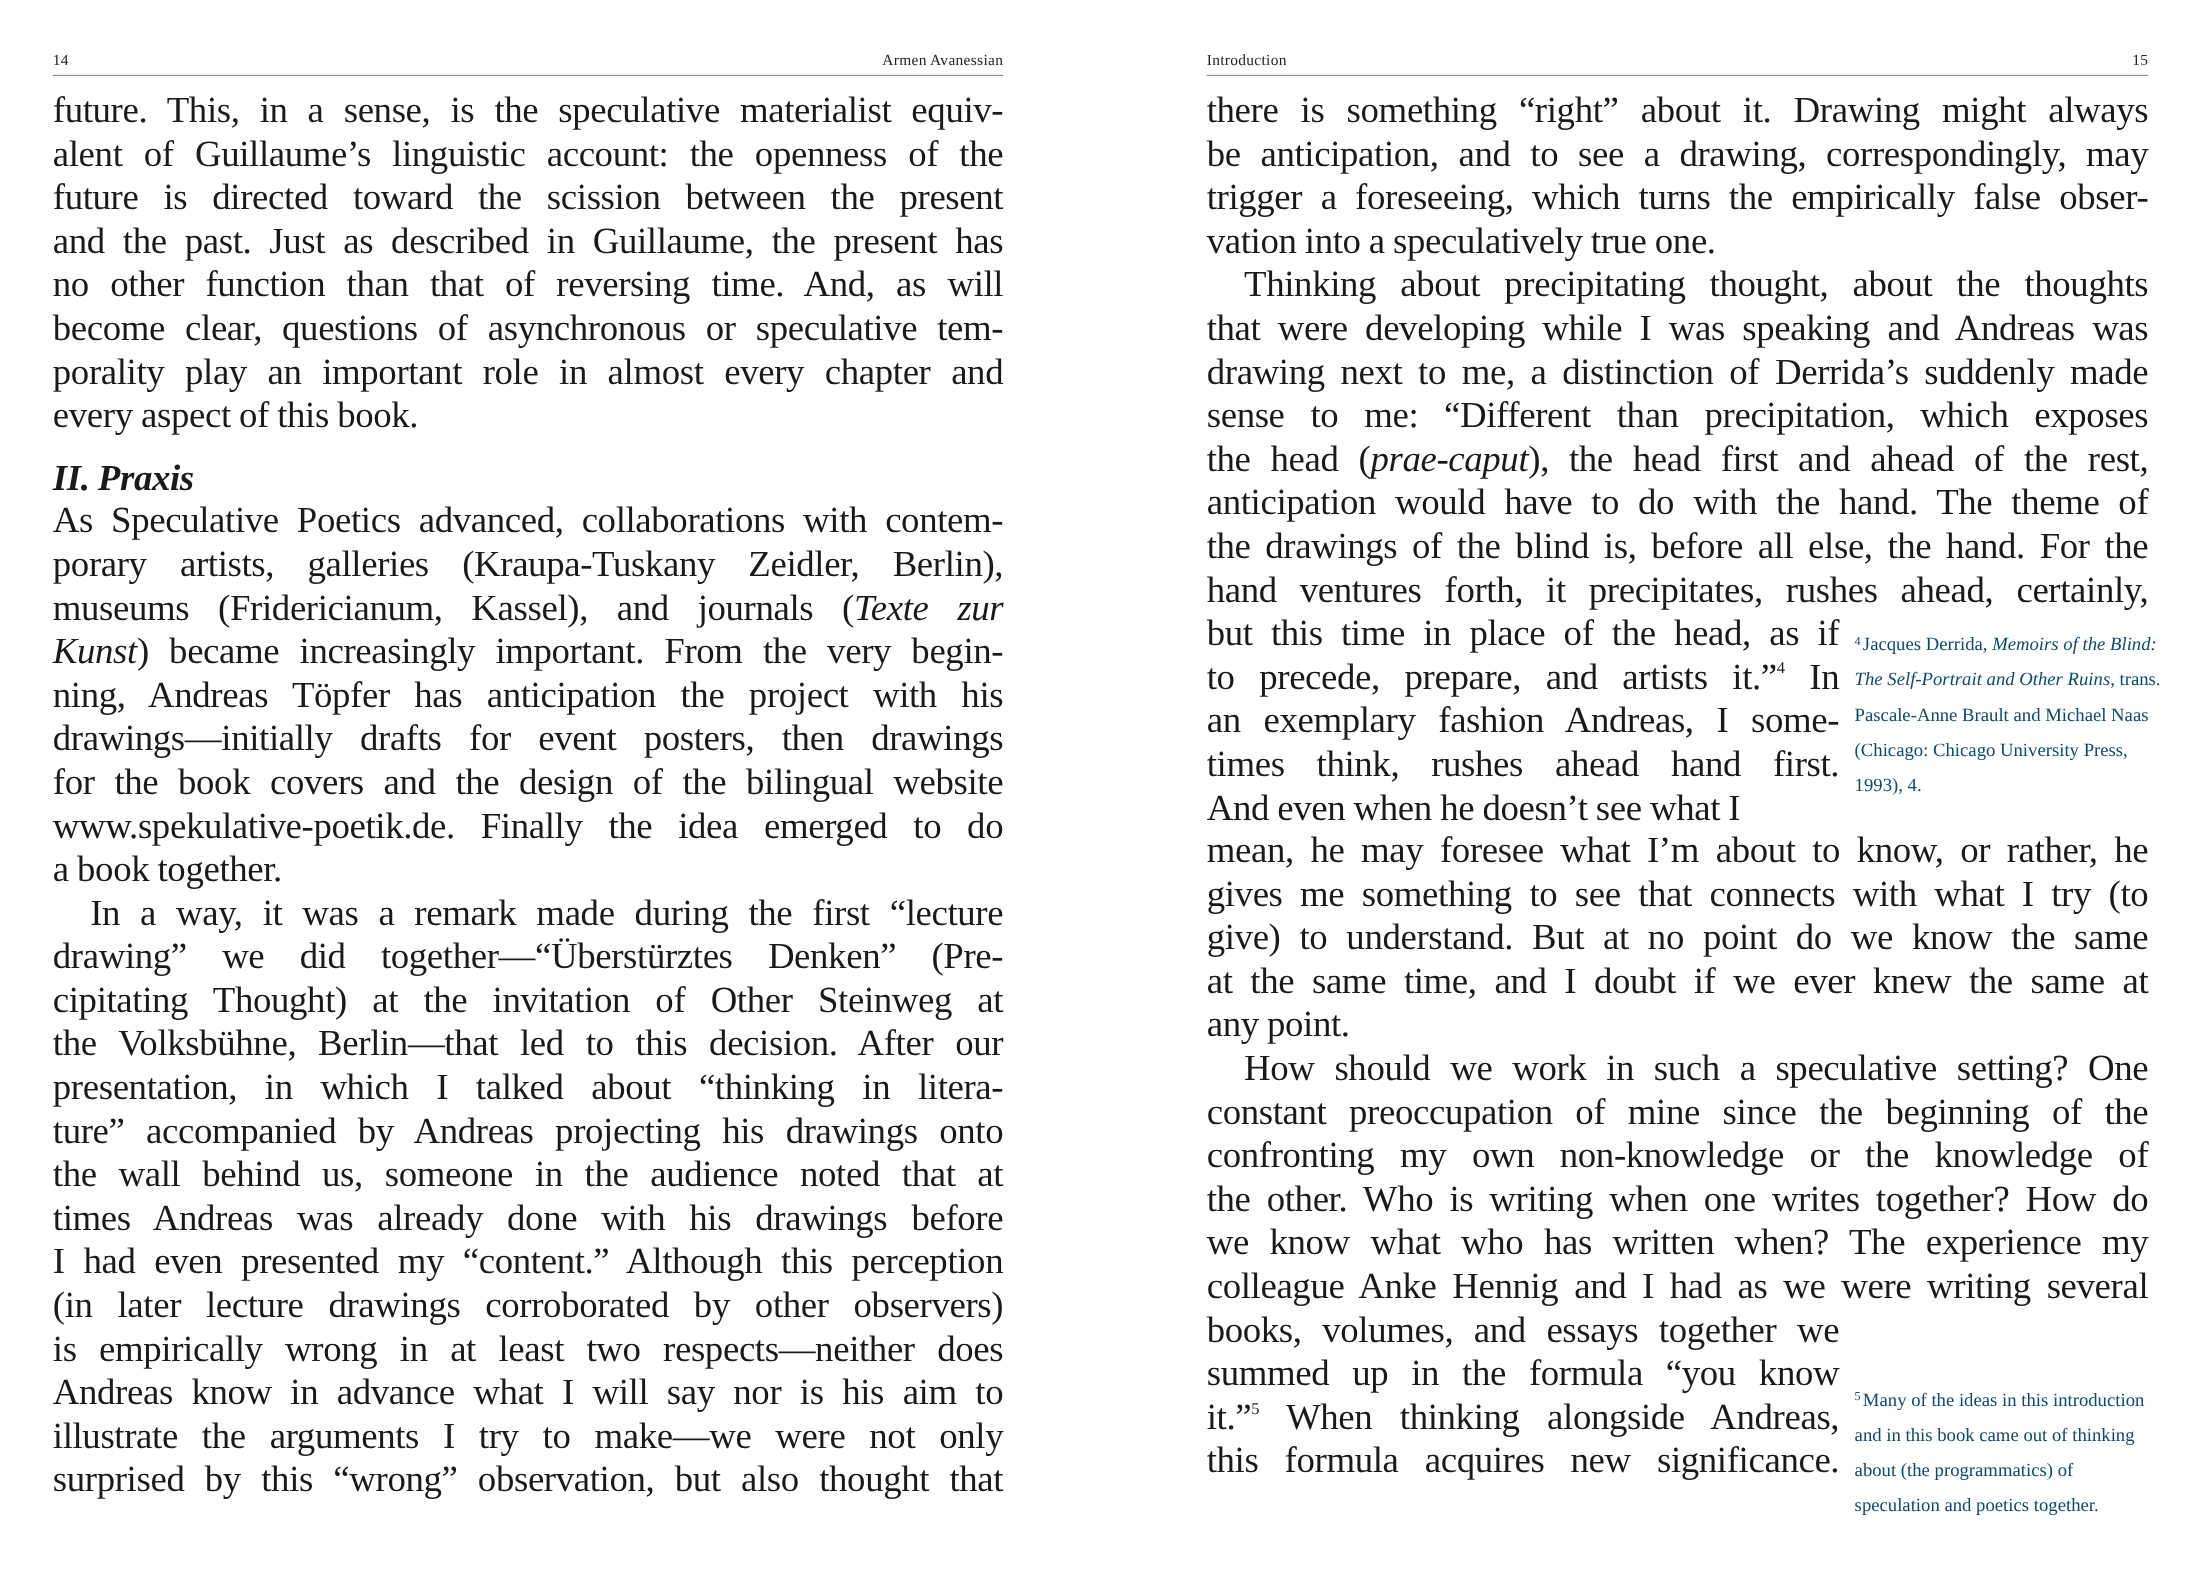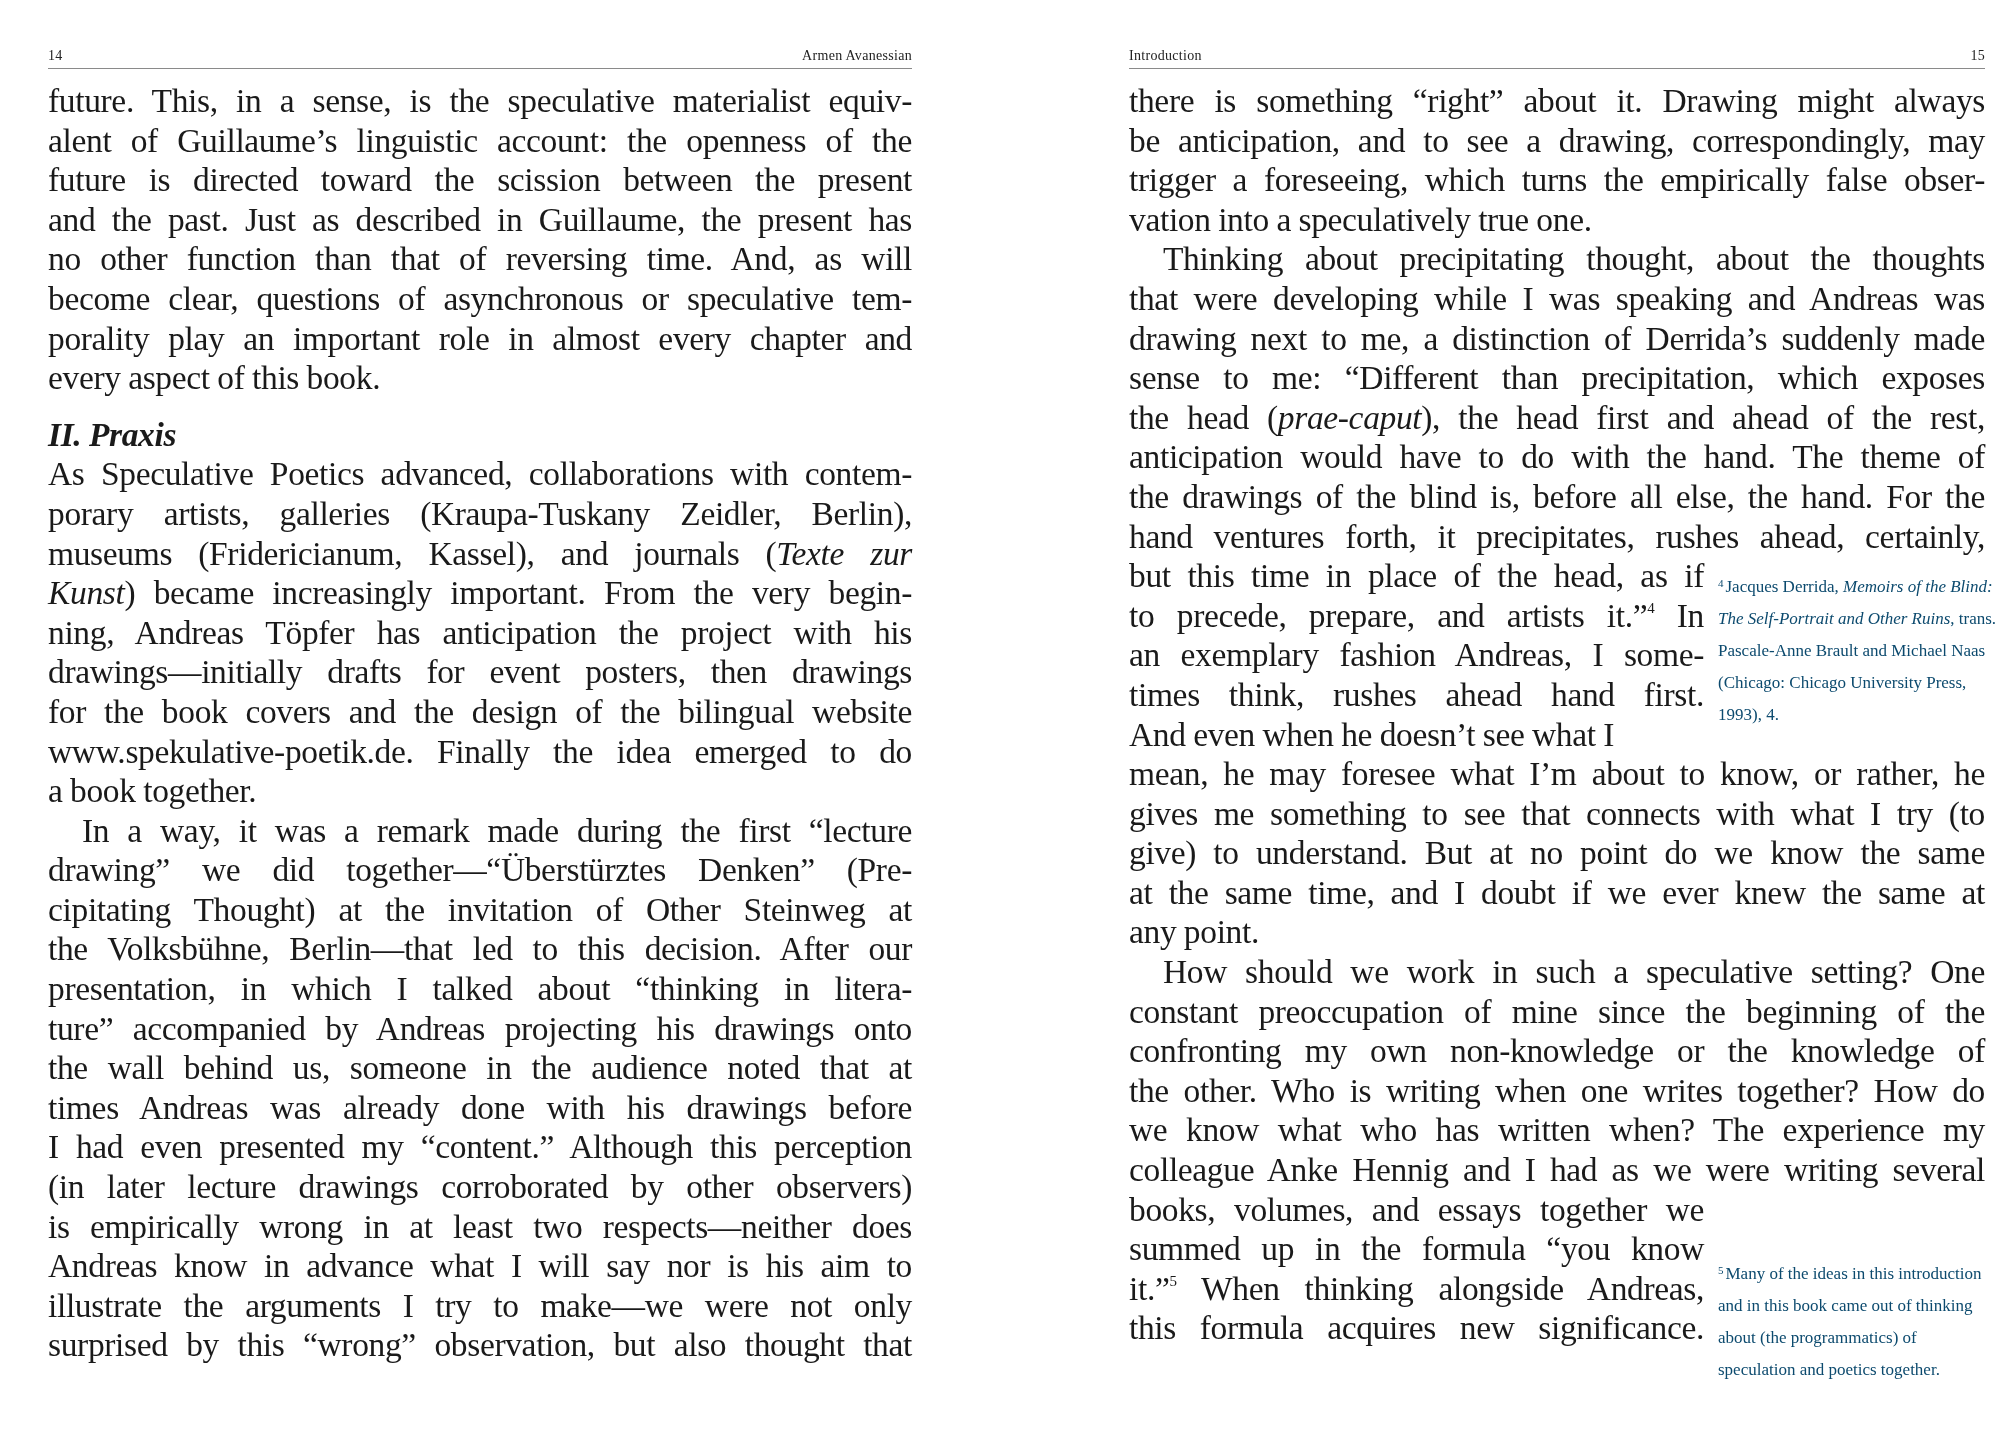--- a/index.html
+++ b/index.html
@@ -2,21 +2,21 @@
 <html><head>
 <meta charset="utf-8">
 <style>
   html, body { margin: 0; padding: 0; }
   body {
     width: 2000px; height: 1448px; background: #ffffff; position: relative; overflow: hidden;
     font-family: "Liberation Serif", "DejaVu Serif", serif; color: #1a1a1a;
   }
   .page { position: absolute; top: 0; height: 1200px; }
   .page-left { left: 48px; width: 864px; }
-  .page-right { left: 1097px; width: 856px; margin-left: 32px; }
+  .page-right { left: 1097px; width: 856px; }
   .running-head {
     position: absolute; top: 46px; left: 0; right: 0; height: 20px;
     font-size: 14px; letter-spacing: 0.3px; color: #222;
     border-bottom: 1.5px solid #8a8a8a; padding-bottom: 2px;
   }
   .running-head .l { position: absolute; left: 0; top: 2px; }
   .running-head .r { position: absolute; right: 0; top: 2px; }
   .body-text {
     position: absolute; top: 81px; left: 0; right: 0;
     font-size: 33.5px; line-height: 39.6px; text-align: justify;

